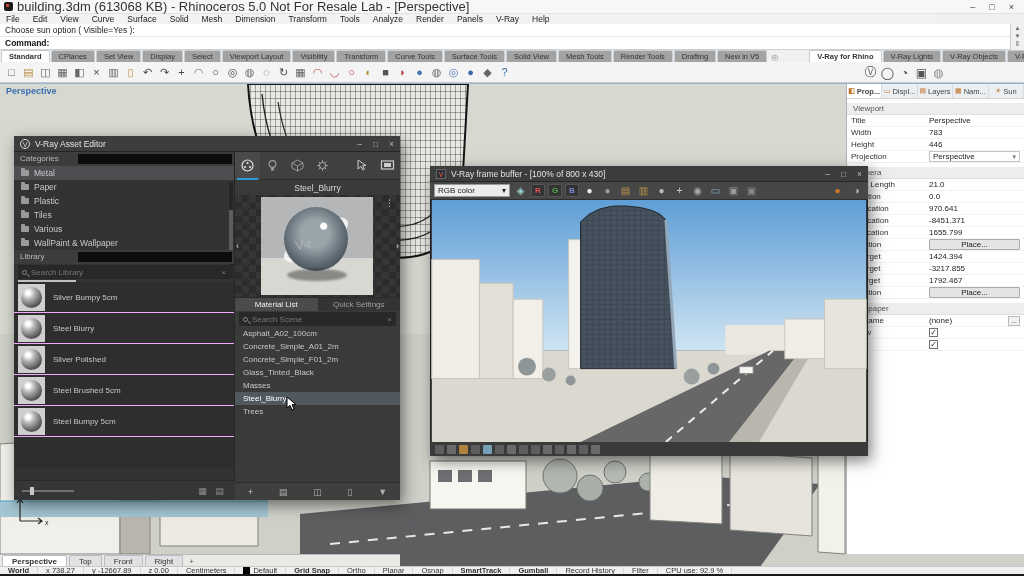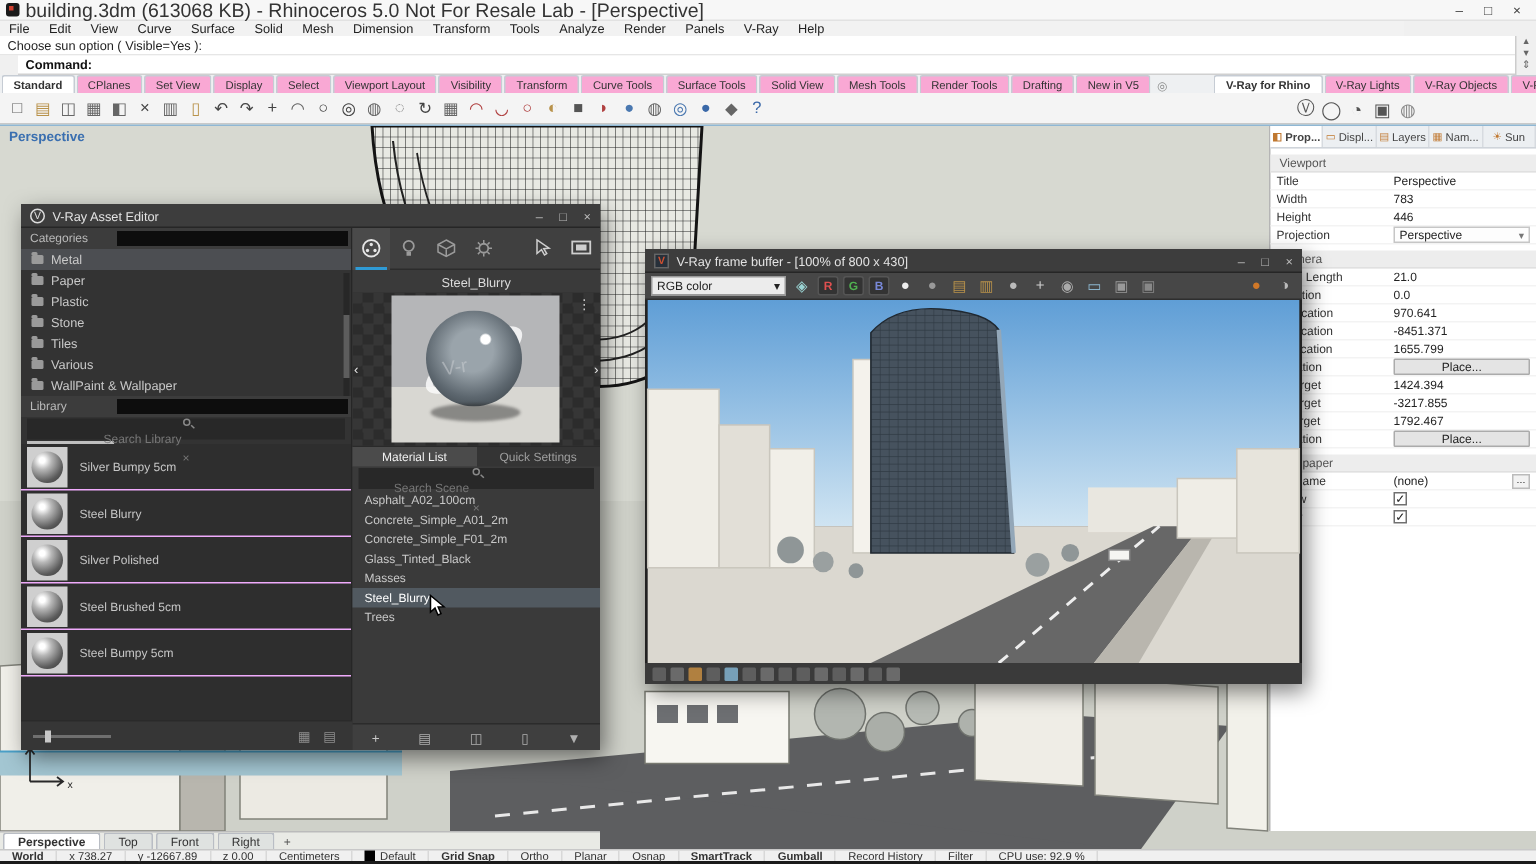--- a/index.html
+++ b/index.html
@@ -11,25 +11,25 @@
   .rhinoicon { width:9px; height:9px; background:#1a1a1a; border-radius:2px; margin-right:4px; position:relative; }
   .rhinoicon::after { content:""; position:absolute; left:2px; top:2px; width:3px; height:3px; background:#d04030; }
   .titletext { font-size:13px; color:#333; }
   .wctrl { margin-left:auto; display:flex; gap:14px; padding-right:6px; color:#444; font-size:9px; }
   .wctrl span { cursor:default; }
 
   .menubar { position:absolute; left:0; top:14px; width:936px; height:10px; background:#f2f2f2; display:flex; align-items:flex-start; gap:13px; padding:0 6px; }
   .menubar span { font-size:8.5px; color:#222; }
 
   .cmd1 { position:absolute; left:0; top:24px; width:1010px; height:13px; background:#ffffff; border-bottom:1px solid #e6e6e6; padding:1px 5px; font-size:8.5px; color:#222; }
-  .cmd2 { position:absolute; left:12px; top:37px; width:1010px; height:13px; background:#ffffff; border-bottom:1px solid #d0d0d0; padding:1px 5px; font-size:8.5px; font-weight:bold; color:#111; }
+  .cmd2 { position:absolute; left:0; top:37px; width:1010px; height:13px; background:#ffffff; border-bottom:1px solid #d0d0d0; padding:1px 5px; font-size:8.5px; font-weight:bold; color:#111; }
   .cmdspin { position:absolute; right:0; top:24px; width:14px; height:26px; background:#f0f0f0; border-left:1px solid #ccc; color:#666; font-size:7px; text-align:center; line-height:8px; }
 
   .tabsrow { position:absolute; left:0; top:50px; width:1024px; height:12px; background:#eef0f2; display:flex; align-items:flex-end; }
-  .ttab { font-size:7.5px; color:#333; padding:1px 7px; border:1px solid #c6ccd4; border-bottom:none; border-radius:2px 2px 0 0; background:#f9a8d4; margin-left:1px; white-space:nowrap; }
+  .ttab { font-size:7.5px; color:#333; padding:1px 7px; border:1px solid #c6ccd4; border-bottom:none; border-radius:2px 2px 0 0; background:#a3a3a3; margin-left:1px; white-space:nowrap; }
   .ttab.active { background:#ffffff; font-weight:bold; }
   .gearsm { font-size:8px; color:#888; margin:0 4px; }
   .vraytabs { margin-left:26px; display:flex; align-items:flex-end; }
 
   .iconrow { position:absolute; left:0; top:62px; width:1024px; height:21px; background:#f4f4f4; border-bottom:1px solid #c9c9c9; display:flex; align-items:center; padding-left:3px; }
   .ticon { width:17px; height:17px; display:flex; align-items:center; justify-content:center; font-size:11px; border:1px solid transparent; border-radius:2px; }
   .vrayicons { position:absolute; left:862px; top:62px; height:21px; display:flex; align-items:center; }
   .vrayicons .ticon { font-size:12px; color:#555; }
 
   
@@ -67,21 +67,21 @@
   .aleft { position:absolute; left:0; top:16px; width:221px; height:348px; background:#333333; border-right:1px solid #262626; }
   .ahead { height:14px; background:#3c3c3c; color:#b9b9b9; font-size:8px; padding:2px 6px; position:relative; }
   .ahead::after { content:""; position:absolute; left:64px; right:2px; top:2px; bottom:2px; background:#0d0d0d; }
   .catlist { }
   .catrow { height:14px; display:flex; align-items:center; gap:5px; padding:0 7px; color:#c9c9c9; font-size:8.5px; }
   .catrow.sel { background:#4c4e52; }
   .folder { width:8px; height:6px; background:#9a9a9a; border-radius:1px; position:relative; flex:none; }
   .folder::before { content:""; position:absolute; top:-2px; left:0; width:4px; height:2px; background:#9a9a9a; border-radius:1px 1px 0 0; }
   .catsb { position:absolute; right:1px; top:30px; width:4px; height:96px; background:#272727; }
   .catsb::before { content:""; position:absolute; left:0; top:28px; width:4px; height:42px; background:#5d5d5d; }
-  .srch { height:14px; margin:1px 4px; background:#282828; display:flex; align-items:center; padding:0 4px; gap:4px;flex-direction:column; }
+  .srch { height:14px; margin:1px 4px; background:#282828; display:flex; align-items:center; padding:0 4px; gap:4px; }
   .mag { width:5px; height:5px; border:1px solid #8a8a8a; border-radius:50%; position:relative; flex:none; }
   .mag::after { content:""; position:absolute; left:4px; top:4px; width:3px; height:1px; background:#8a8a8a; transform:rotate(45deg); }
   .srch input { flex:1; background:transparent; border:none; outline:none; color:#bbb; font-size:8px; font-family:"Liberation Sans",sans-serif; }
   .srch input::placeholder { color:#777; }
   .srch .xx { color:#777; font-size:8px; }
   .libscroll { height:2px; background:#bfbfbf; width:58px; margin:1px 0 0 4px; }
   .matlist { background:#2e2e2e; height:186px; overflow:hidden; }
   .matitem { height:31px; display:flex; align-items:center; gap:8px; padding:0 4px; border-bottom:1px solid #f0abfc; }
   .matthumb { width:27px; height:27px; flex:none; background:#cfcfcf; position:relative; }
   .matthumb::after { content:""; position:absolute; left:3px; top:3px; width:21px; height:21px; border-radius:50%; background:radial-gradient(circle at 34% 28%, #ffffff 0 9%, #b8b8b8 30%, #5c5c5c 68%, #303030 100%); }
@@ -113,21 +113,21 @@
   .scnlist { }
   .scnrow { height:13px; display:flex; align-items:center; padding:0 8px; color:#c8c8c8; font-size:8px; }
   .scnrow.sel { background:#515960; color:#ffffff; }
   .afoot { position:absolute; bottom:0; left:0; width:165px; height:18px; background:#3f3f3f; border-top:1px solid #2b2b2b; display:flex; align-items:center; justify-content:space-around; }
   .afoot span { font-size:9px; }
 
   
   .vfb { left:430px; top:166px; width:438px; height:290px; background:#3a3a3a; }
   .vfbicon { width:10px; height:10px; background:#27303a; border:1px solid #666; margin-right:5px; font-size:7px; color:#d05030; text-align:center; line-height:9px; font-weight:bold; }
   .vfbtools { height:18px; background:#474747; display:flex; align-items:center; padding:0 4px; gap:3px; border-bottom:1px solid #2e2e2e; }
-  .chansel { width:90px; height:13px; background:#ececec; border:1px solid #9a9a9a; font-size:8px; color:#222; display:flex; align-items:center; justify-content:space-between; padding:0 3px; }
+  .chansel { width:76px; height:13px; background:#ececec; border:1px solid #9a9a9a; font-size:8px; color:#222; display:flex; align-items:center; justify-content:space-between; padding:0 3px; }
   .vfbtools .ticon { width:15px; height:15px; font-size:10px; }
   .vfbtools .chan { background:#333; border:1px solid #555; color:#ddd; width:14px; height:13px; font-size:8px; font-weight:bold; }
   .vfbright { margin-left:auto; display:flex; gap:4px; }
   .vfbimg { height:242px; position:relative; background:#222; }
   .vfbimg svg { display:block; }
   .vfbstrip { height:14px; background:#3a3a3a; display:flex; align-items:center; gap:3px; padding:0 5px; }
   .mini { width:9px; height:9px; border-radius:1px; }
 
   
   .statusbar { position:absolute; left:0; top:566px; width:1024px; height:10px; background:#f0f0f0; border-top:1px solid #c8c8c8; border-bottom:2px solid #1a1a1a; display:flex; align-items:center; z-index:6; }
@@ -490,24 +490,20 @@
             <span class="folder"></span>
             <span>Metal</span>
           </div>
           <div class="catrow">
             <span class="folder"></span>
             <span>Paper</span>
           </div>
           <div class="catrow">
             <span class="folder"></span>
             <span>Plastic</span>
-          </div>
-          <div class="catrow">
-            <span class="folder"></span>
-            <span>Stone</span>
           </div>
           <div class="catrow">
             <span class="folder"></span>
             <span>Tiles</span>
           </div>
           <div class="catrow">
             <span class="folder"></span>
             <span>Various</span>
           </div>
           <div class="catrow">

